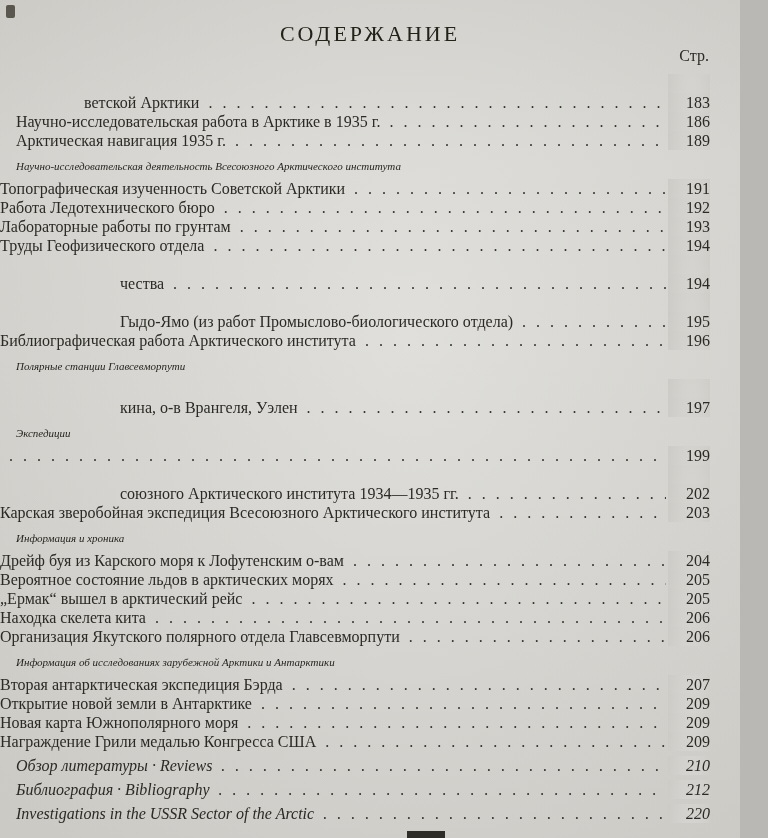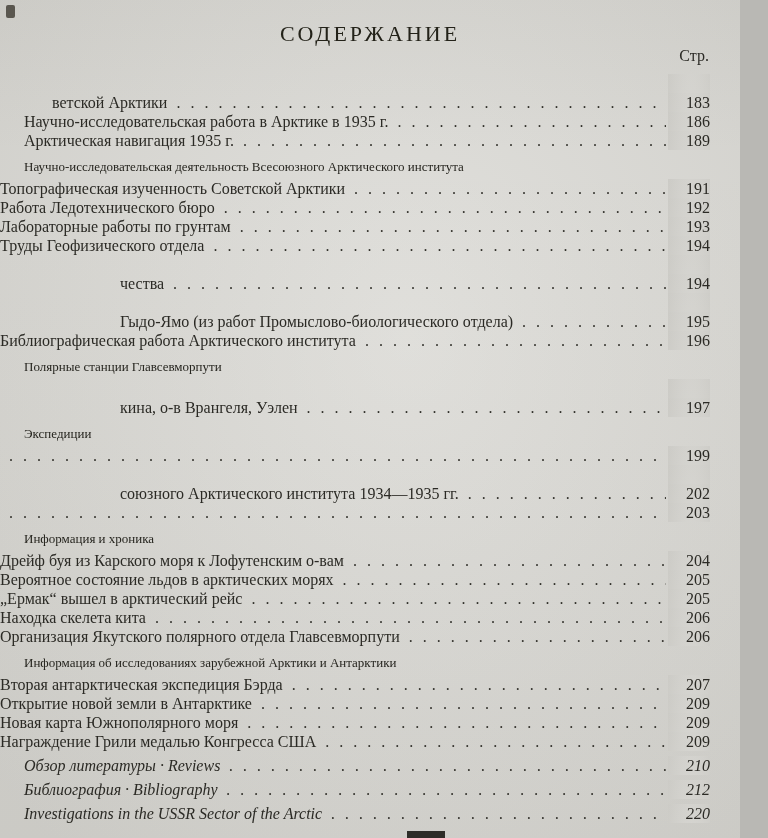--- a/index.html
+++ b/index.html
@@ -54,26 +54,27 @@
   }
   .row .dots.empty{letter-spacing:0;}
   .row .page{
     width:42px;
     flex:0 0 42px;
     text-align:right;
     white-space:nowrap;
   }
   .row.heading{
     margin:7px 0 3px 0;
-    font-size:13px;
+    font-style:italic;
+    font-size:11px;
     color:#26251f;
   }
   .row.entry-italic{font-style:italic;margin-top:5px;}
-  .ind0{padding-left:24px;}
-  .ind1{padding-left:52px;}
+  .ind0{padding-left:16px;}
+  .ind1{padding-left:52px;margin-left:32px;}
   .ind2{}
   .ind3{padding-left:120px;}
 </style>
 </head>
 <body>
 
 <div class="page">
   <div class="artifact-tl"></div>
   <div class="title">СОДЕРЖАНИЕ</div>
   <div class="col-header">Стр.</div>
@@ -173,20 +174,21 @@
 
     <span class="dots empty"></span>
     <span class="page"></span>
   </div>
       <div class="row ind3 entry">
     <span class="text">союзного Арктического института 1934—1935 гг.</span>
     <span class="dots">..........................................................................................</span>
     <span class="page">202</span>
   </div>
       <div class="row ind2 entry">
+    <span class="text">Карская зверобойная экспедиция Всесоюзного Арктического института</span>
     <span class="dots">..........................................................................................</span>
     <span class="page">203</span>
   </div>
       <div class="row ind0 heading">
     <span class="text">Информация и хроника</span>
 
   </div>
       <div class="row ind2 entry">
     <span class="text">Дрейф буя из Карского моря к Лофутенским о-вам</span>
     <span class="dots">..........................................................................................</span>

